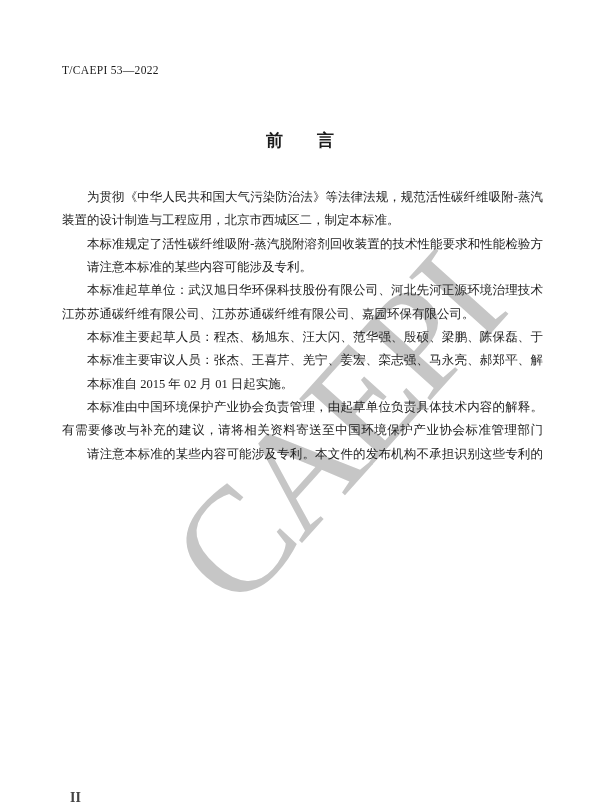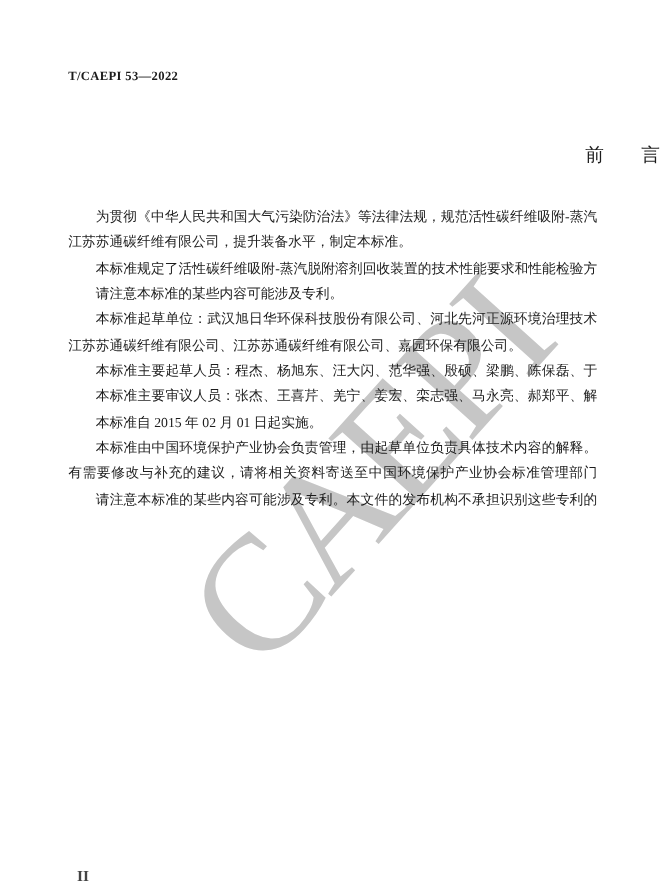--- a/index.html
+++ b/index.html
@@ -28,33 +28,33 @@
     letter-spacing: -6px;
     white-space: nowrap;
     z-index: 0;
     user-select: none;
   }
   .header {
     position: absolute;
     left: 62px;
     top: 64px;
     font-size: 11.5px;
-    font-weight: bold;
+    font-weight: normal;
     letter-spacing: 0.3px;
     z-index: 1;
   }
   .title {
     position: absolute;
     left: 0;
     top: 129px;
     width: 100%;
     margin: 0;
-    text-align: right;
+    text-align: center;
     font-size: 17px;
-    font-weight: normal;
+    font-weight: bold;
     z-index: 1;
   }
   .body {
     position: absolute;
     left: 62px;
     top: 186px;
     width: 481px;
     font-size: 12.5px;
     line-height: 23.33px;
     z-index: 1;
@@ -86,21 +86,21 @@
 
 <div class="page">
   <div class="watermark">CAEPI</div>
 
   <div class="header">T/CAEPI 53—2022</div>
 
   <h1 class="title">前　　言</h1>
 
   <div class="body" id="body-paragraphs">
       <div class="line first full">为贯彻《中华人民共和国大气污染防治法》等法律法规，规范活性碳纤维吸附-蒸汽脱附溶剂回收</div>
-      <div class="line">江苏苏通碳纤维有限公司，提升装备水平，制定本标准。</div>
+      <div class="line">装置的设计制造与工程应用，北京市西城区二，制定本标准。</div>
       <div class="line first">本标准规定了活性碳纤维吸附-蒸汽脱附溶剂回收装置的技术性能要求和性能检验方法。</div>
       <div class="line first">请注意本标准的某些内容可能涉及专利。</div>
       <div class="line first full">本标准起草单位：武汉旭日华环保科技股份有限公司、河北先河正源环境治理技术有限公司、青岛</div>
       <div class="line">江苏苏通碳纤维有限公司、江苏苏通碳纤维有限公司、嘉园环保有限公司。</div>
       <div class="line first full">本标准主要起草人员：程杰、杨旭东、汪大闪、范华强、殷硕、梁鹏、陈保磊、于德成、王玉萍、</div>
       <div class="line first">本标准主要审议人员：张杰、王喜芹、羌宁、姜宏、栾志强、马永亮、郝郑平、解强、姚芝茂。</div>
       <div class="line first">本标准自 2015 年 02 月 01 日起实施。</div>
       <div class="line first full">本标准由中国环境保护产业协会负责管理，由起草单位负责具体技术内容的解释。在应用过程中如</div>
       <div class="line full">有需要修改与补充的建议，请将相关资料寄送至中国环境保护产业协会标准管理部门（北京市西城区二</div>
       <div class="line first">请注意本标准的某些内容可能涉及专利。本文件的发布机构不承担识别这些专利的责任。</div>

